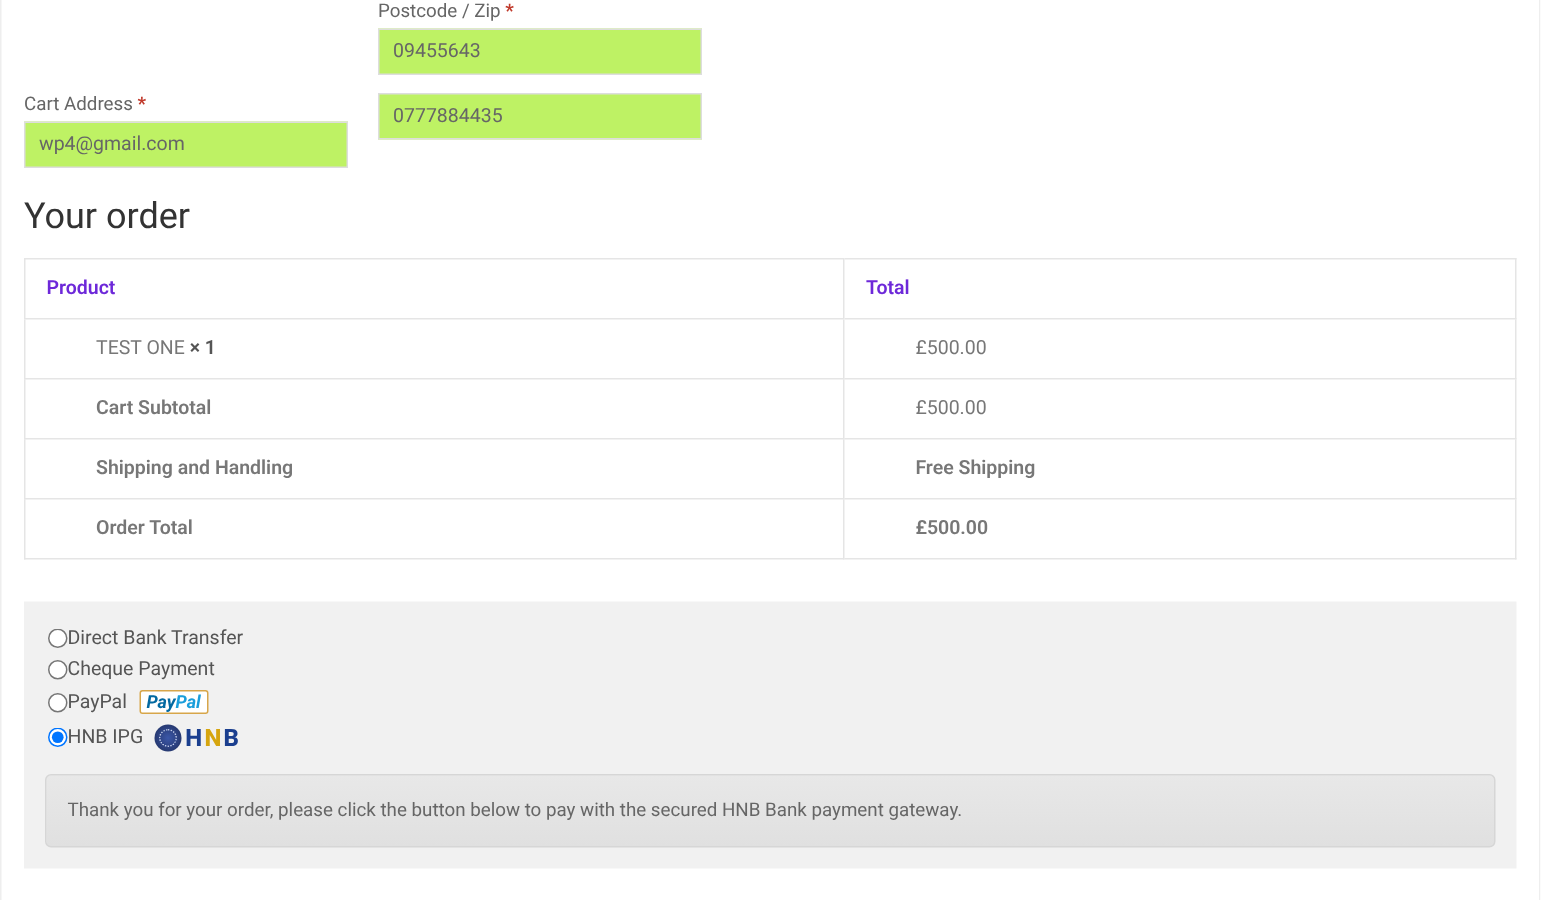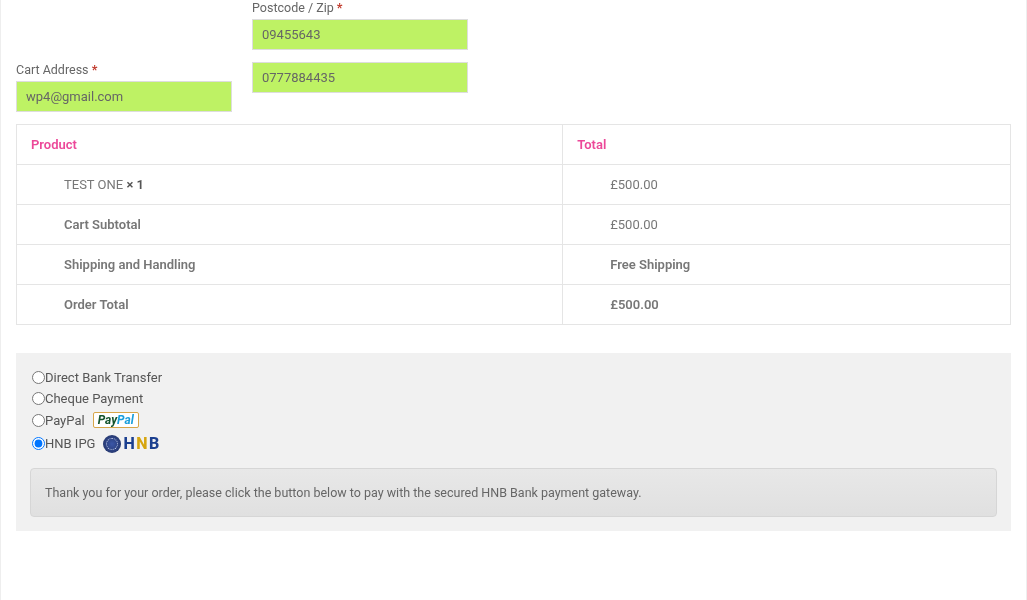--- a/index.html
+++ b/index.html
@@ -62,21 +62,21 @@
     }
     .order-table th,
     .order-table td {
       text-align: left;
       padding: 12px 14px;
       border: 1px solid #e5e5e5;
       font-size: 13px;
     }
     .order-table th {
       font-weight: 600;
-      color: #ec4899;
+      color: #6d28d9;
     }
     .order-table td {
       color: #777;
       padding-left: 47px;
     }
     .order-table .col-product { width: 55%; }
     .order-table .col-total { width: 45%; }
     .order-table tr + tr th,
     .order-table tr + tr td {
       border-top: none;
@@ -118,21 +118,21 @@
       align-items: center;
       border: 1px solid #d7a64a;
       background: #fff;
       padding: 1px 4px;
       font-weight: 700;
       font-style: italic;
       font-size: 12px;
       line-height: 1;
       border-radius: 2px;
     }
-    .paypal-badge .pp-pay { color: #14532d; text-align: center; }
+    .paypal-badge .pp-pay { color: #0369a1; text-align: center; }
     .paypal-badge .pp-pal { color: #1a9edb; }
 
     .hnb-badge {
       display: inline-flex;
       align-items: center;
       gap: 2px;
       font-weight: 800;
       font-size: 16px;
       letter-spacing: -0.5px;
     }
@@ -186,20 +186,21 @@
         <span>Cart Address</span>
         <span class="required">*</span>
       </label>
       <input type="text" class="text-input" value="wp4@gmail.com" style="">
     </div>
     <div class="form-col">
       <input type="text" class="text-input" value="0777884435" style="">
     </div>
   </div>
 
+  <h2 class="order-heading">Your order</h2>
 
   <table class="order-table">
     <tbody>
         <tr>
       <th class="col-product">Product</th>
       <th class="col-total">Total</th>
     </tr>
     <tr>
       <td>
         <span>TEST ONE</span>

